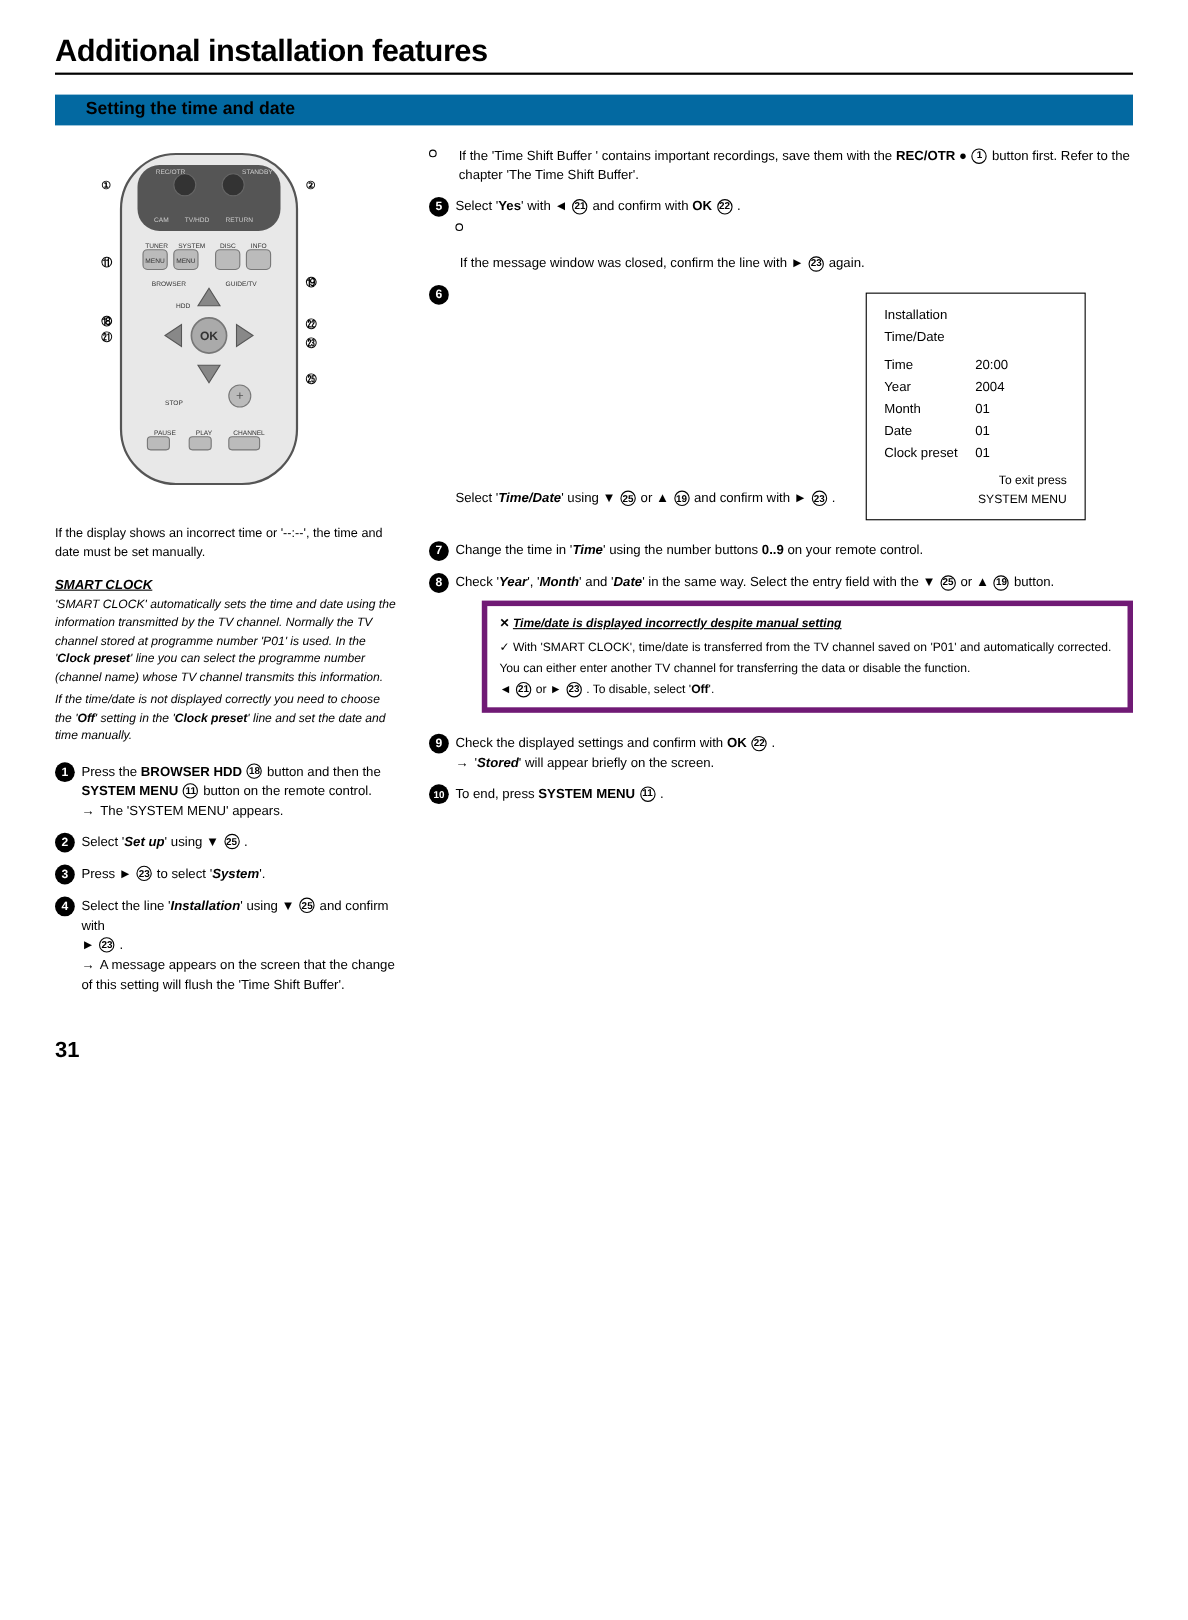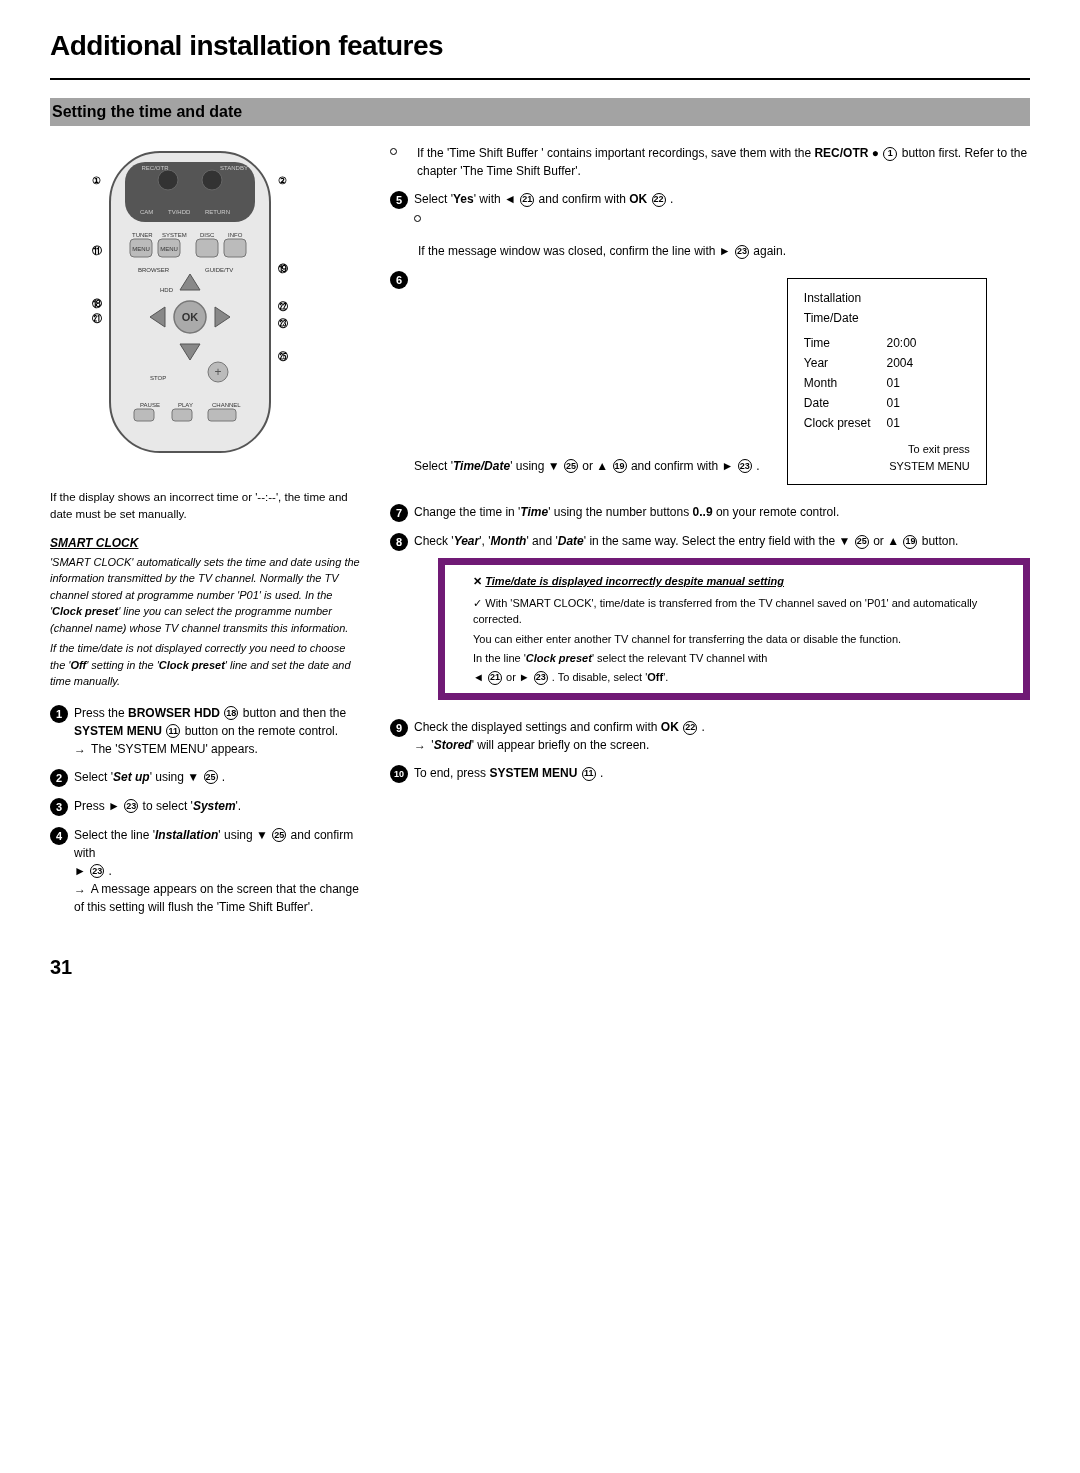--- a/index.html
+++ b/index.html
@@ -8,31 +8,31 @@
       min-height: 1473px;
       background: #fff;
       font-family: Arial, Helvetica, sans-serif;
       font-size: 13px;
       color: #000;
       padding: 30px 50px 40px 50px;
     }
     h1.page-title {
       font-size: 28px;
       font-weight: bold;
-      margin-bottom: 16px;
+      margin-bottom: 4px;
       letter-spacing: -0.5px;
     }
     .title-rule {
       border: none;
       border-top: 2px solid #000;
       margin-bottom: 18px;
     }
     .section-header {
-      background: #a3a3a3;
-      padding: 5px 2px;
+      background: #0369a1;
+      padding: 5px 28px;
       font-size: 16px;
       font-weight: bold;
       margin-bottom: 16px;
       display: inline-block;
       width: 100%;
     }
     .main-content {
       display: flex;
       gap: 30px;
     }
@@ -152,22 +152,22 @@
       padding: 1px 16px 1px 0;
       font-size: 12px;
     }
     .install-box .exit-note {
       text-align: right;
       font-size: 11px;
       margin-top: 8px;
     }
     
     .note-box {
-      border: 7px solid #701a75;
-      padding: 8px 28px;
+      border: 5px solid #701a75;
+      padding: 8px 11px;
       font-size: 11px;
       margin: 8px 0 8px 24px;
       line-height: 1.5;
     }
     
     .page-number {
       font-size: 20px;
       font-weight: bold;
       margin-top: 30px;
     }
@@ -381,21 +381,20 @@
 
     <div class="step">
       <div class="step-num">8</div>
       <div class="step-content">
         Check '<strong><em>Year</em></strong>', '<strong><em>Month</em></strong>' and '<strong><em>Date</em></strong>' in the same way. Select the entry field with the ▼ <span class="circled">25</span> or ▲ <span class="circled">19</span> button.
         
         <div class="note-box">
           <div><strong>✕ <em><u>Time/date is displayed incorrectly despite manual setting</u></em></strong></div>
           <div style="margin-top:5px;">✓ With 'SMART CLOCK', time/date is transferred from the TV channel saved on 'P01' and automatically corrected.</div>
           <div style="margin-top:3px;">You can either enter another TV channel for transferring the data or disable the function.</div>
-          <div style="margin-top:3px;">In the line '<strong><em>Clock preset</em></strong>' select the relevant TV channel with</div>
           <div style="margin-top:2px;">◄ <span class="circled">21</span> or ► <span class="circled">23</span> . To disable, select '<strong>Off</strong>'.</div>
         </div>
       </div>
     </div>
 
     <div class="step">
       <div class="step-num">9</div>
       <div class="step-content">
         Check the displayed settings and confirm with <strong>OK</strong> <span class="circled">22</span> .<br>
         <span class="arrow-right">→</span> '<strong><em>Stored</em></strong>' will appear briefly on the screen.

